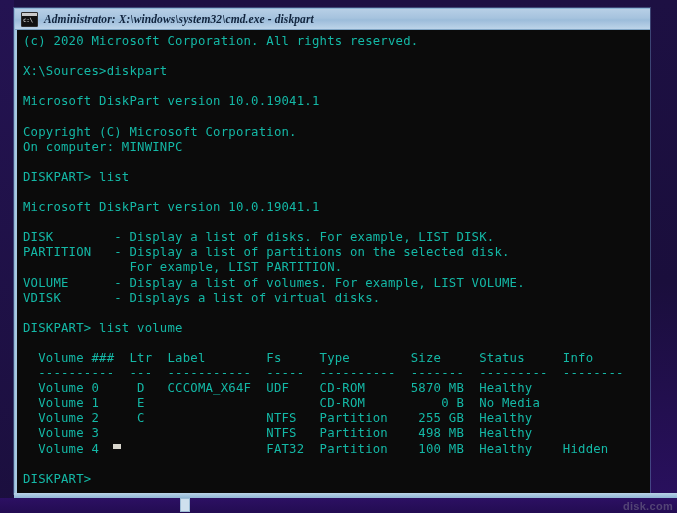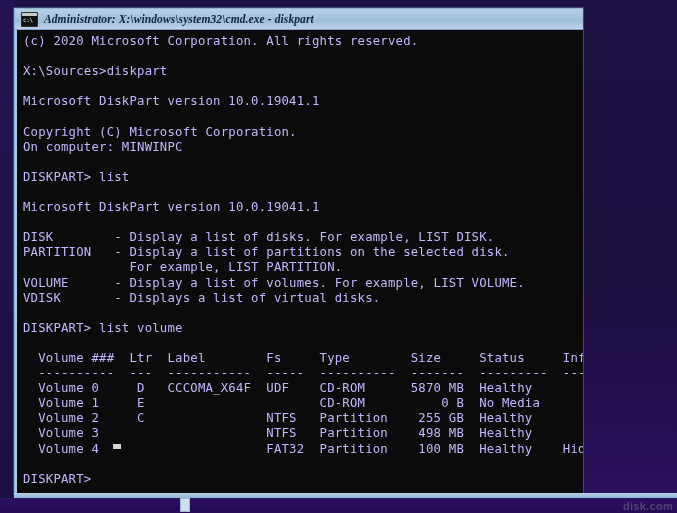--- a/index.html
+++ b/index.html
@@ -27,21 +27,21 @@
     left: 0; top: 0;
     width: 14px; height: 513px;
     background: linear-gradient(180deg, #241352 0%, #1b0f3e 100%);
   }
 
   
   #console-window {
     position: absolute;
     left: 14px;
     top: 8px;
-    width: 569px;
+    width: 636px;
     height: 486px;
     background: #0a0a0a;
     border: 1px solid #8fb6d4;
     border-right: none;
     box-sizing: border-box;
     box-shadow: 0 0 0 1px rgba(120,170,210,.35);
   }
 
   
   #title-bar {
@@ -107,21 +107,21 @@
     position: absolute;
     left: 0; top: 0; bottom: 0;
     width: 2px;
     background: #a9c9e2;
   }
   pre#console-text {
     margin: 0;
     font-family: "DejaVu Sans Mono", "Liberation Mono", monospace;
     font-size: 12.3px;
     line-height: 15.1px;
-    color: #c4b5fd;
+    color: #14b8a6;
     white-space: pre;
     letter-spacing: .2px;
   }
   #cursor-block {
     position: absolute;
     left: 98px;
     top: 414px;
     width: 8px;
     height: 5px;
     background: #d8d5cc;

